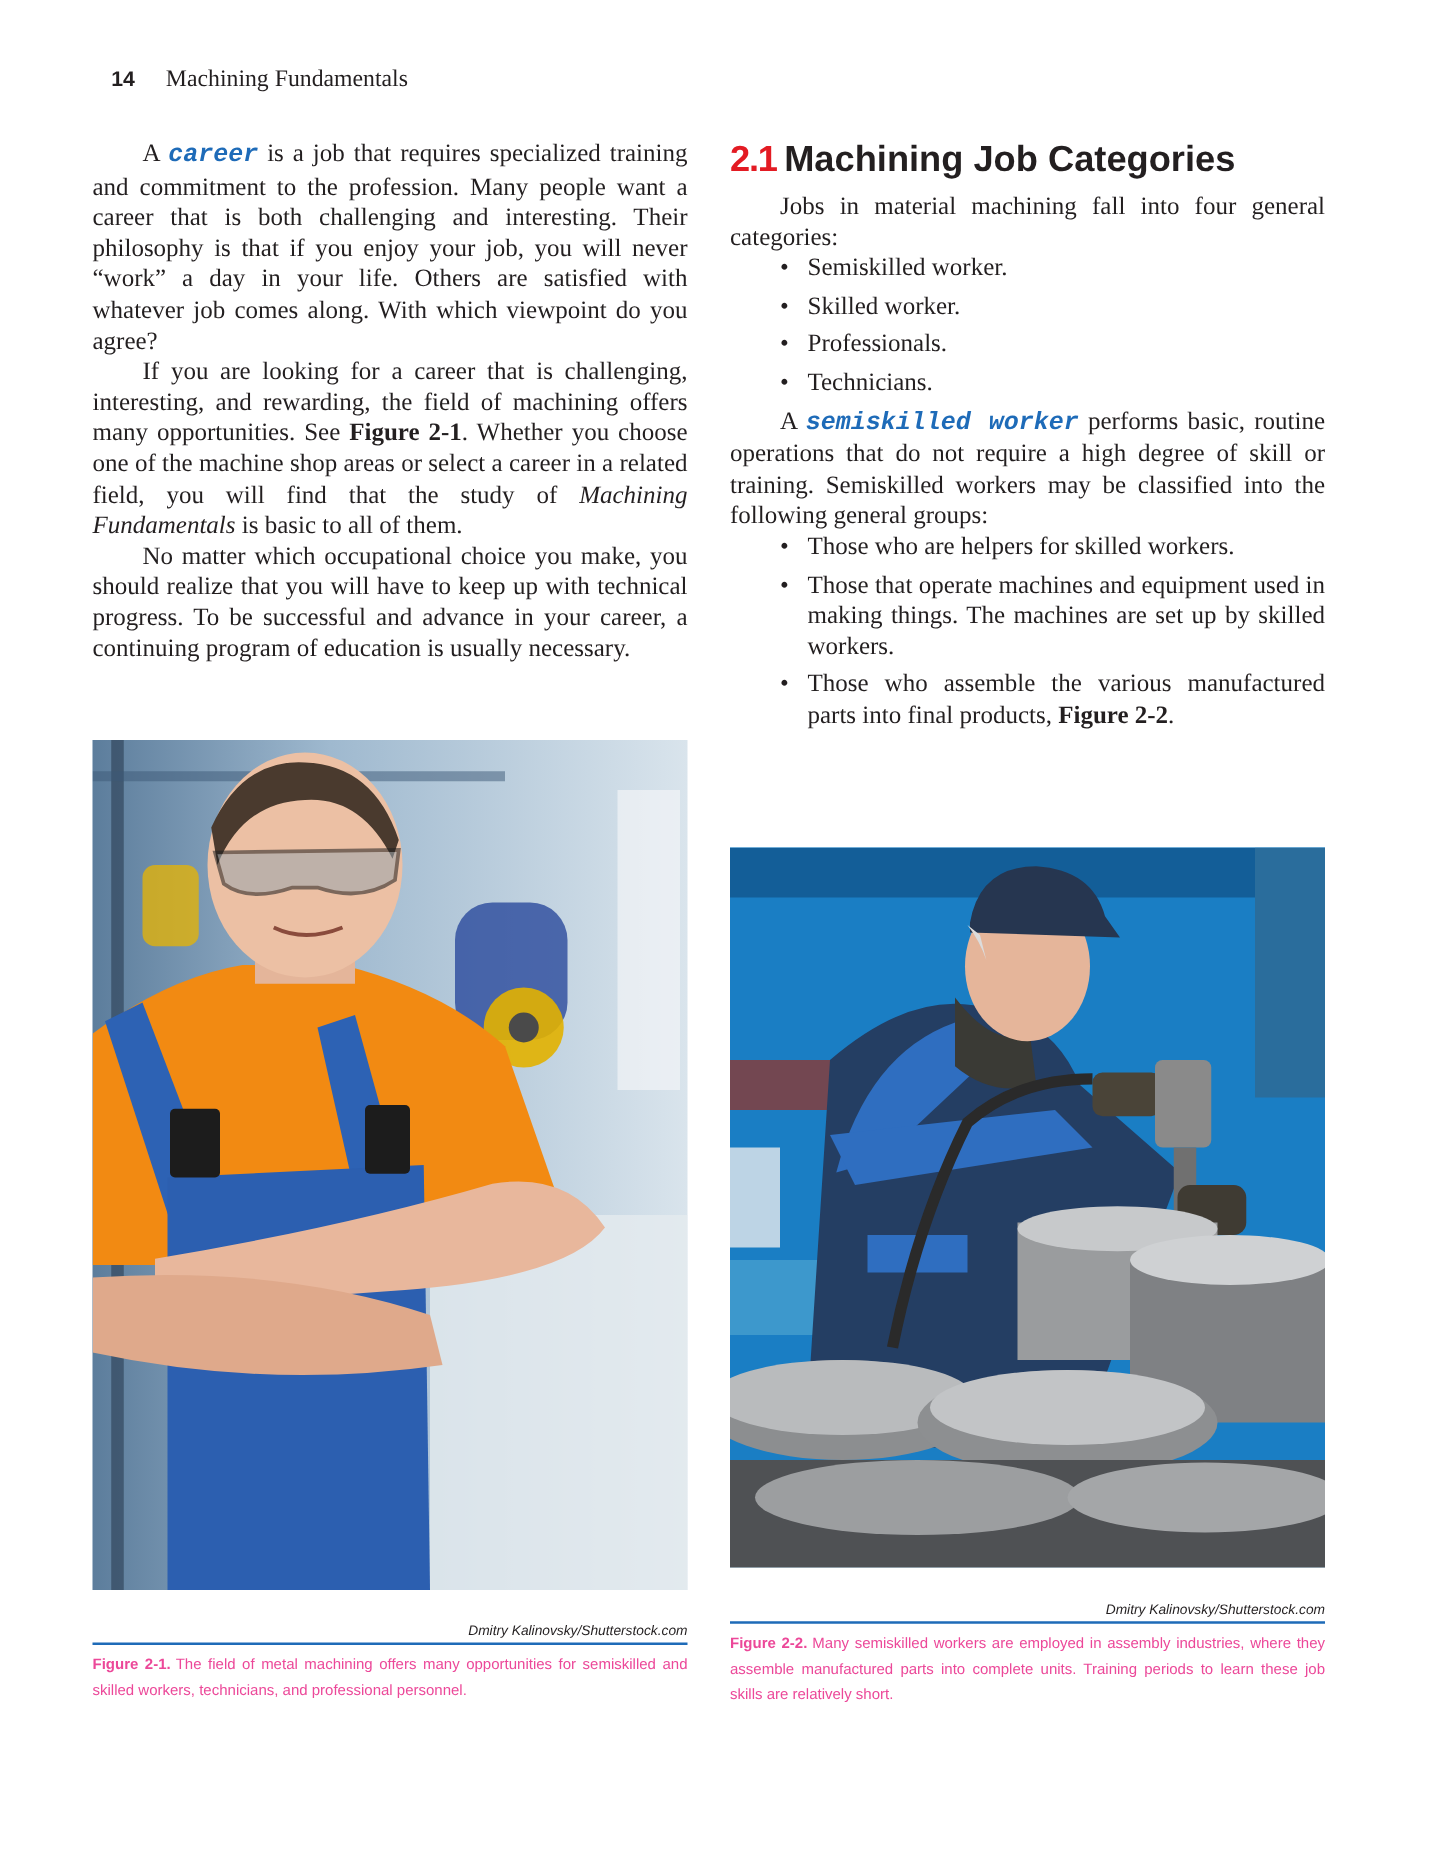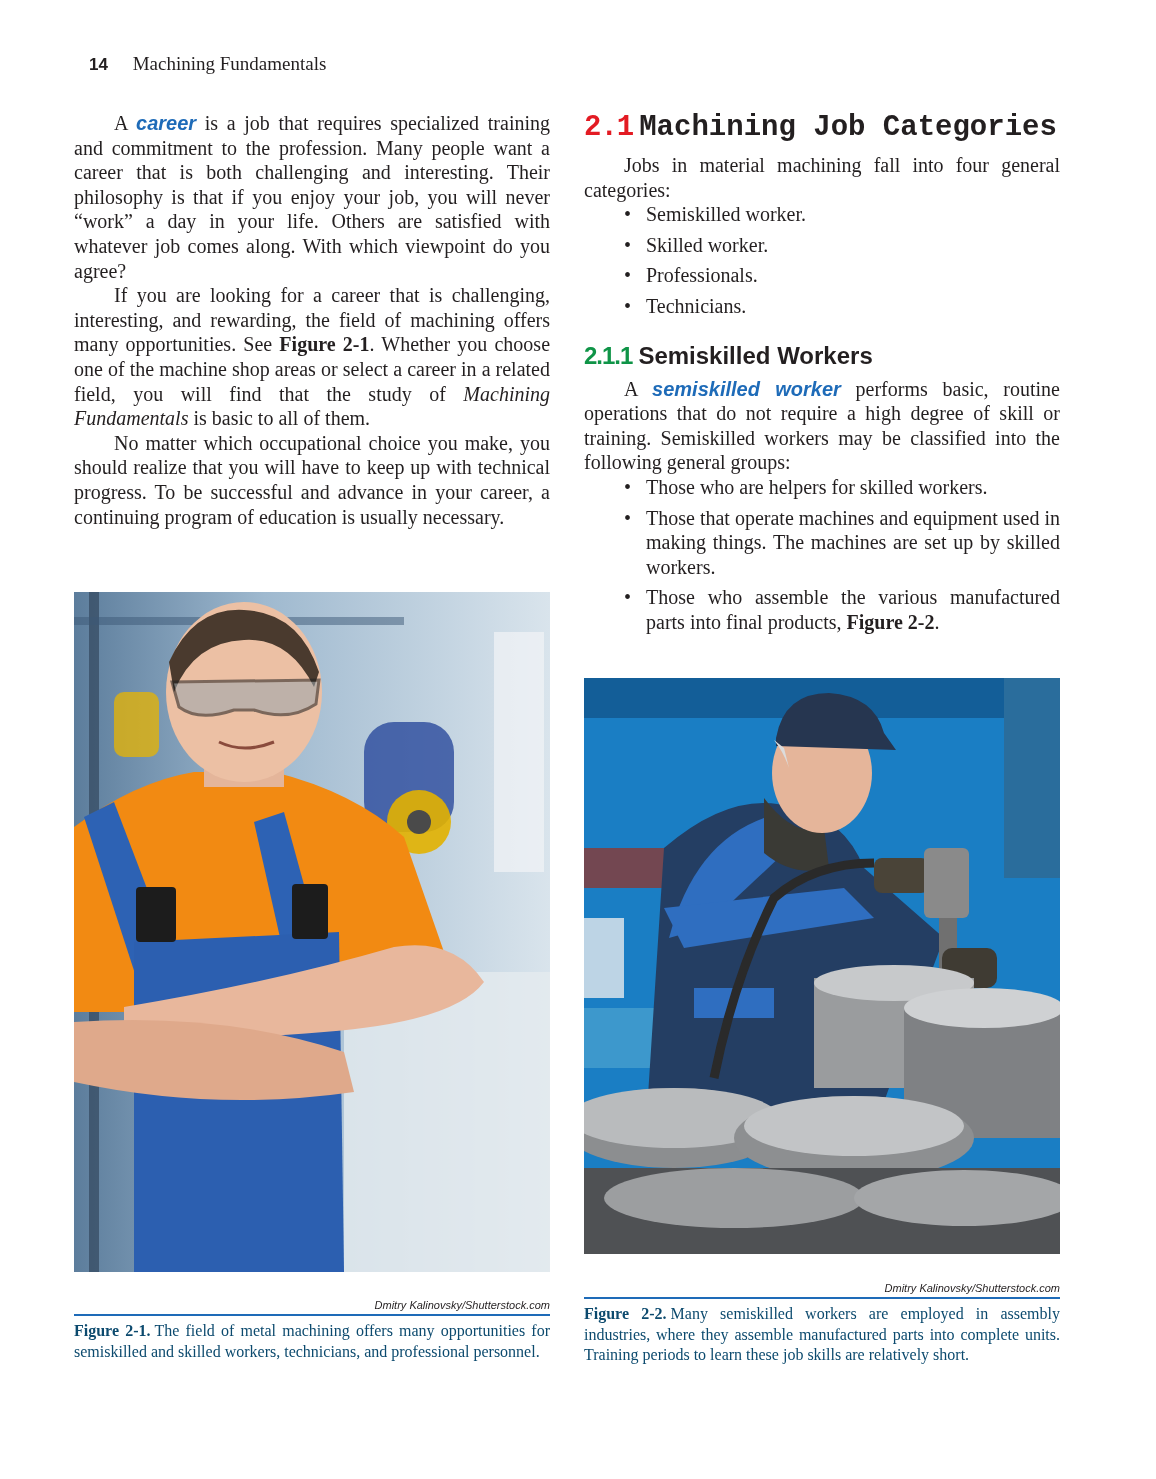--- a/index.html
+++ b/index.html
@@ -6,24 +6,24 @@
   body { width: 1156px; height: 1479px; position: relative; overflow: hidden; color: #231f20; }
 
   .running-head { position: absolute; left: 89px; top: 52px; font-size: 19px; line-height: 24px; }
   .running-head .pnum { font-family: Liberation Sans, sans-serif; font-weight: bold; font-size: 17px; margin-right: 20px; }
   .running-head .ptitle { font-family: "Liberation Serif", serif; }
 
   .col { position: absolute; font-family: "Liberation Serif", "DejaVu Serif", serif; font-size: 20px; line-height: 24.6px; text-align: justify; }
   .col-left { left: 74px; top: 111px; width: 476px; }
   .col-right { left: 584px; top: 111px; width: 476px; }
   .col p { margin: 0; text-indent: 40px; }
-  .term { font-family: Liberation Sans, sans-serif; font-weight: bold; font-style: italic; color: #1e6bb8; margin-top: 41px; }
+  .term { font-family: Liberation Mono, monospace; font-weight: bold; font-style: italic; color: #1e6bb8; margin-top: 41px; }
   .figref { font-weight: bold; margin-top: 37px; }
 
-  .h1 { font-family: Liberation Mono, monospace; font-weight: bold; font-size: 29px; line-height: 34px; margin: 0 0 8px 0; color: #231f20; text-align: left; }
+  .h1 { font-family: Liberation Sans, sans-serif; font-weight: bold; font-size: 29px; line-height: 34px; margin: 0 0 8px 0; color: #231f20; text-align: left; }
   .h1 .num { color: #e31b23; margin-right: 6px; letter-spacing: -1px; }
   .h2 { font-family: "Liberation Sans", sans-serif; font-weight: bold; font-size: 24px; line-height: 30px; margin: 22px 0 6px 0; color: #231f20; text-align: left; }
   .h2 .num { color: #0f9447; margin-right: 6px; letter-spacing: -1px; }
 
   ul.bul { list-style: none; margin: 0; padding: 0 0 0 40px; }
   ul.bul li { position: relative; padding-left: 22px; margin: 0 0 6px 0; text-align: justify; }
   ul.bul li::before { content: "\2022"; position: absolute; left: 0; top: 0; }
 
   .photo { position: absolute; overflow: hidden; }
   .photo-1 { left: 74px; top: 592px; width: 476px; height: 680px;
@@ -31,21 +31,21 @@
   .photo-2 { left: 584px; top: 678px; width: 476px; height: 576px;
     background: linear-gradient(180deg, #1f86c8 0%, #1a7cc0 45%, #2b4f78 70%, #5a5d62 100%); }
 
   .credit { position: absolute; font-family: "Liberation Sans", sans-serif; font-style: italic; font-size: 11px; line-height: 14px; text-align: right; color: #231f20; }
   .credit-1 { left: 74px; top: 1298px; width: 476px; }
   .credit-2 { left: 584px; top: 1281px; width: 476px; }
   .rule { position: absolute; height: 2px; background: #1e6bb8; }
   .rule-1 { left: 74px; top: 1314px; width: 476px; }
   .rule-2 { left: 584px; top: 1297px; width: 476px; }
 
-  .caption { position: absolute; font-family: Liberation Serif, serif; font-size: 16px; line-height: 20.5px; text-align: justify; color: #0c4a6e; }
+  .caption { position: absolute; font-family: Liberation Sans, sans-serif; font-size: 12px; line-height: 20.5px; text-align: justify; color: #ec4899; }
   .caption-1 { left: 74px; top: 1321px; width: 476px; }
   .caption-2 { left: 584px; top: 1304px; width: 476px; }
   .caption .lbl { font-weight: bold; margin-right: 4px; }
 </style>
 </head>
 <body>
 
 <div class="running-head">
   <span class="pnum">14</span>
   <span class="ptitle">Machining Fundamentals</span>
@@ -60,21 +60,20 @@
 <div class="col col-right">
   <h1 class="h1"><span class="num">2.1</span><span>Machining Job Categories</span></h1>
   <p>Jobs in material machining fall into four general categories:</p>
   <ul class="bul">
     <li>Semiskilled worker.</li>
     <li>Skilled worker.</li>
     <li>Professionals.</li>
     <li>Technicians.</li>
   </ul>
 
-  <h2 class="h2"><span class="num">2.1.1</span><span>Semiskilled Workers</span></h2>
   <p><span>A </span><span class="term">semiskilled worker</span><span> performs basic, routine operations that do not require a high degree of skill or training. Semiskilled workers may be classified into the following general groups:</span></p>
   <ul class="bul">
     <li>Those who are helpers for skilled workers.</li>
     <li>Those that operate machines and equipment used in making things. The machines are set up by skilled workers.</li>
     <li><span>Those who assemble the various manufactured parts into final products, </span><span class="figref">Figure 2-2</span><span>.</span></li>
   </ul>
 </div>
 
 <div class="photo photo-1" title="Smiling young machinist wearing safety glasses, orange T-shirt and blue overalls with arms crossed in a machine shop">
   <svg width="476" height="680" viewBox="0 0 476 680" xmlns="http://www.w3.org/2000/svg">

